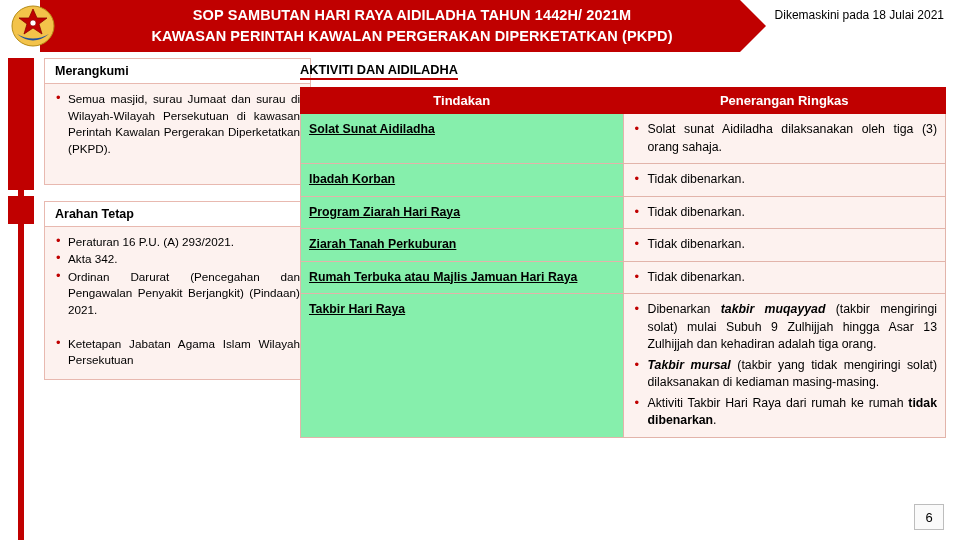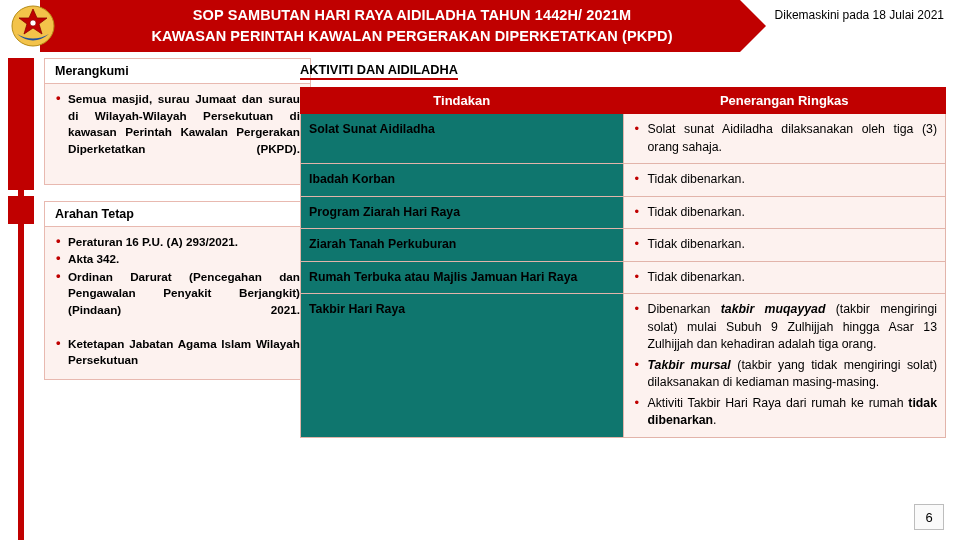--- a/index.html
+++ b/index.html
@@ -106,21 +106,20 @@
     list-style: none;
   }
   ul.bullets li {
     position: relative;
     padding-left: 13px;
     font-size: 11.7px;
     line-height: 16.5px;
     color: #000000;
     margin-bottom: 1px;
     text-align: justify;
-    font-weight: bold;
   }
   ul.bullets li:before {
     content: "\2022";
     position: absolute;
     left: 1px; top: -1px;
     color: #c00000;
     font-size: 13px;
   }
   ul.bullets li.justify-stretch {
     text-align: justify;
@@ -162,24 +161,25 @@
     text-align: center;
   }
   table.protokol td {
     border: 1px solid #e2b4aa;
     vertical-align: top;
     padding: 7px 8px;
     font-size: 12.3px;
     color: #000000;
   }
   td.col-action {
-    background: #0f766e;
+    background: #86efac;
     font-weight: bold;
     width: 188px;
     line-height: 16px;
+    text-decoration: underline;
   }
   td.col-desc {
     background: #fdf2ef;
     padding-left: 6px;
   }
   .desc-list {
     margin: 0; padding: 0; list-style: none;
   }
   .desc-list li {
     position: relative;

